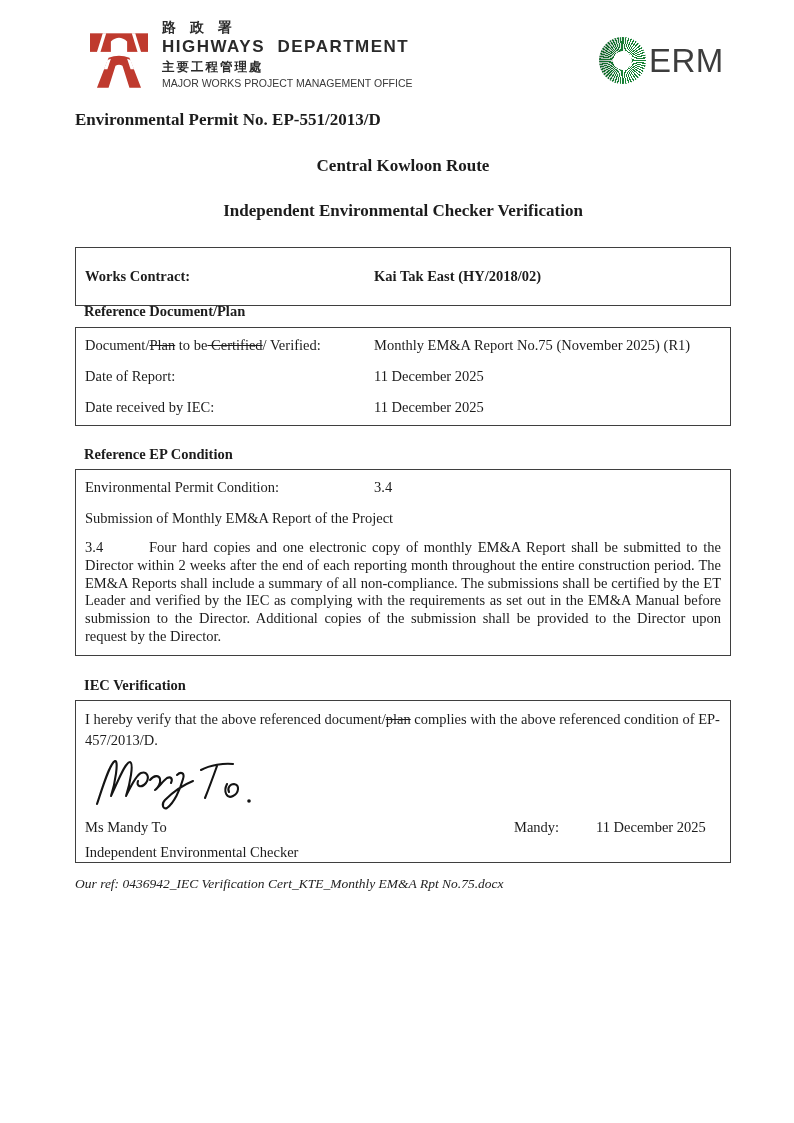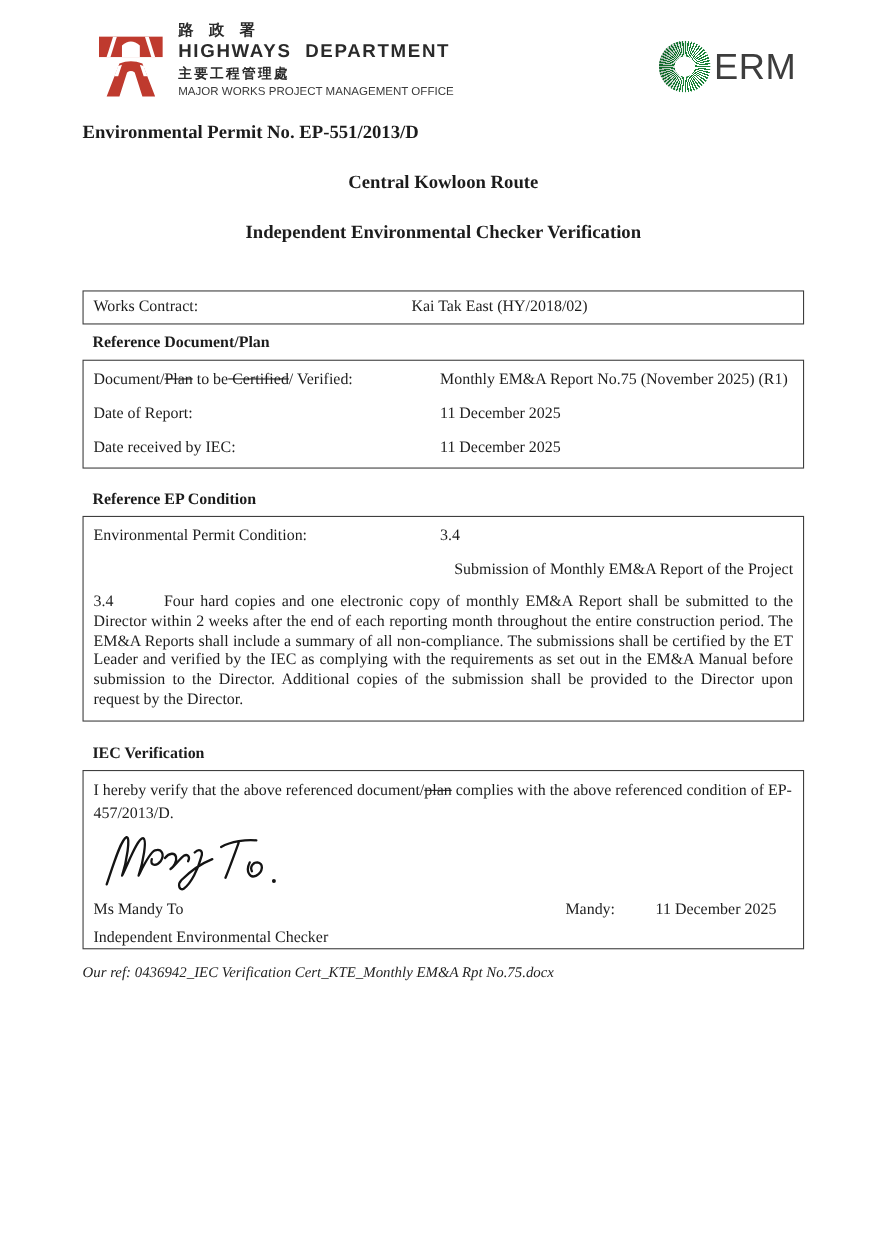--- a/index.html
+++ b/index.html
@@ -35,31 +35,31 @@
 
   
   .title-permit { position: absolute; left: 75px; top: 110px; font-size: 17px; font-weight: bold; }
   .title-project { position: absolute; left: 75px; top: 156px; width: 656px; text-align: center; font-size: 17px; font-weight: bold; }
   .title-doctype { position: absolute; left: 75px; top: 201px; width: 656px; text-align: center; font-size: 17px; font-weight: bold; }
 
   
   .box { position: absolute; left: 75px; width: 656px; border: 1.5px solid #3f3f3f; background: #ffffff; font-size: 14.5px; }
   .section-heading { position: absolute; left: 84px; font-size: 14.5px; font-weight: bold; }
 
-  .works-box { top: 247px; padding: 6px 9px; display: grid; grid-template-columns: 289px 1fr; align-items: center; font-weight: normal; margin-top: 17px; }
+  .works-box { top: 247px; padding: 20px 9px; display: grid; grid-template-columns: 289px 1fr; align-items: center; font-weight: bold; }
 
   .heading-refdoc { top: 303px; }
   .refdoc-box { top: 327px; padding: 8px 9px 9px 9px; }
-  .kv-row { display: grid; grid-template-columns: 289px 1fr; line-height: 18px; gap: 26px; }
+  .kv-row { display: grid; grid-template-columns: 289px 1fr; line-height: 18px; }
   .refdoc-box .kv-row { margin-bottom: 13px; }
   .refdoc-box .kv-row:last-child { margin-bottom: 0; }
 
   .heading-ep { top: 446px; }
   .ep-box { top: 469px; padding: 8px 9px 9px 9px; }
-  .ep-subject { margin-top: 13px; line-height: 18px; text-align: right; }
+  .ep-subject { margin-top: 13px; line-height: 18px; }
   .ep-clause { margin-top: 12px; text-align: justify; line-height: 1.23; }
   .clause-no { display: inline-block; width: 64px; }
 
   .heading-iec { top: 677px; }
   .iec-box { top: 700px; padding: 8px 9px 0 9px; }
   .iec-statement { line-height: 1.42; }
   .signature { margin: 4px 0 0 8px; display: block; }
   .sign-row { display: grid; grid-template-columns: 429px 82px auto; margin-top: 6px; line-height: 19px; }
   .sign-title { margin-top: 6px; line-height: 19px; }
 

